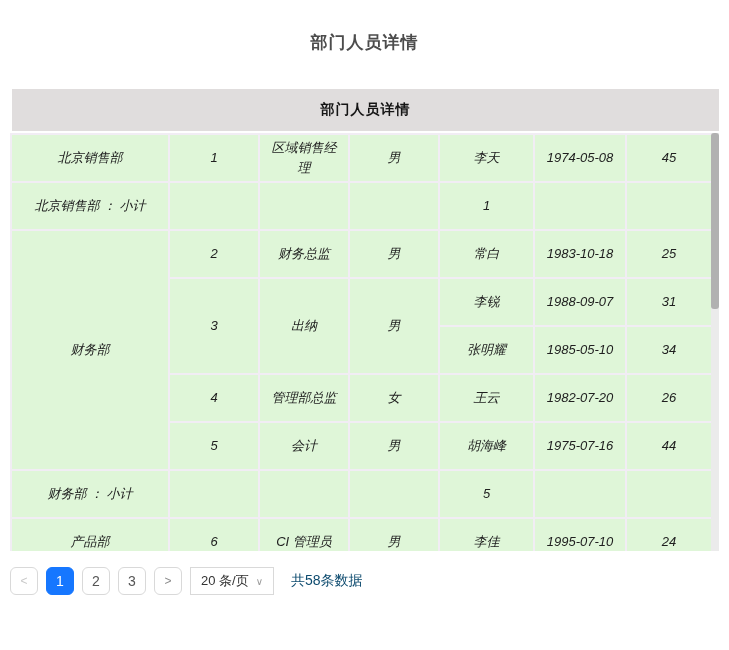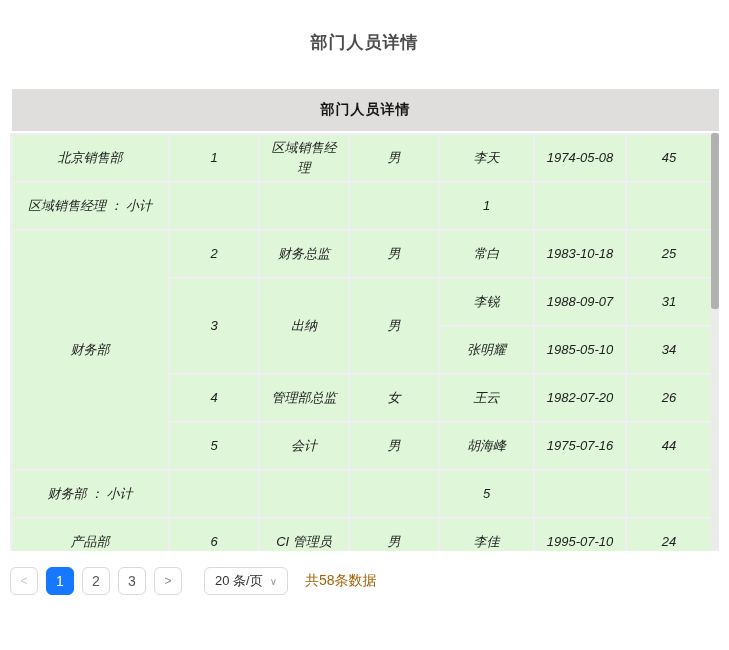--- a/index.html
+++ b/index.html
@@ -48,26 +48,26 @@
   .pg-btn{
     width:28px; height:28px; border:1px solid #d9d9d9; border-radius:6px;
     background:#fff; display:flex; align-items:center; justify-content:center;
     font-size:14px; color:#555; margin-right:8px; cursor:pointer; padding:0;
     font-family:inherit;
   }
   .pg-btn.arrow{ font-size:12px; color:#8c8c8c; }
   .pg-btn.disabled{ color:#c9c9c9; }
   .pg-btn.active{ background:var(--accent); border-color:var(--accent); color:#fff; font-weight:400; }
   .size-select{
-    height:28px; border:1px solid #d9d9d9; border-radius:6px; background:#fff;
+    height:28px; border:1px solid #d9d9d9; border-radius:0; background:#fff;
     display:flex; align-items:center; padding:0 10px; font-size:13px; color:#333;
-    margin-left:14px; margin-right:17px; cursor:pointer;text-align:right;
+    margin-left:0; margin-right:17px; cursor:pointer;text-align:right;
   }
   .size-select .caret{ margin-left:7px; font-size:10px; color:#9a9a9a; }
-  .total-text{ font-size:14px; color:#a16207; }
+  .total-text{ font-size:14px; color:#0c4a6e; }
 </style>
 </head>
 <body>
 
 <div class="page-title">部门人员详情</div>
 
 <div class="table-card">
   <table class="hdr">
     <colgroup>
       <col style="width:158px">
@@ -101,21 +101,21 @@
           <tr>
             <td class="c0">北京销售部</td>
             <td class="c1">1</td>
             <td class="c2">区域销售经理</td>
             <td class="c3">男</td>
             <td class="c4">李天</td>
             <td class="c5">1974-05-08</td>
             <td class="c6">45</td>
           </tr>
           <tr>
-            <td class="c0">区域销售经理 ： 小计</td>
+            <td class="c0">北京销售部 ： 小计</td>
             <td class="c1"></td>
             <td class="c2"></td>
             <td class="c3"></td>
             <td class="c4">1</td>
             <td class="c5"></td>
             <td class="c6"></td>
           </tr>
           <tr>
             <td class="c0" rowspan="5">财务部</td>
             <td class="c1">2</td>

